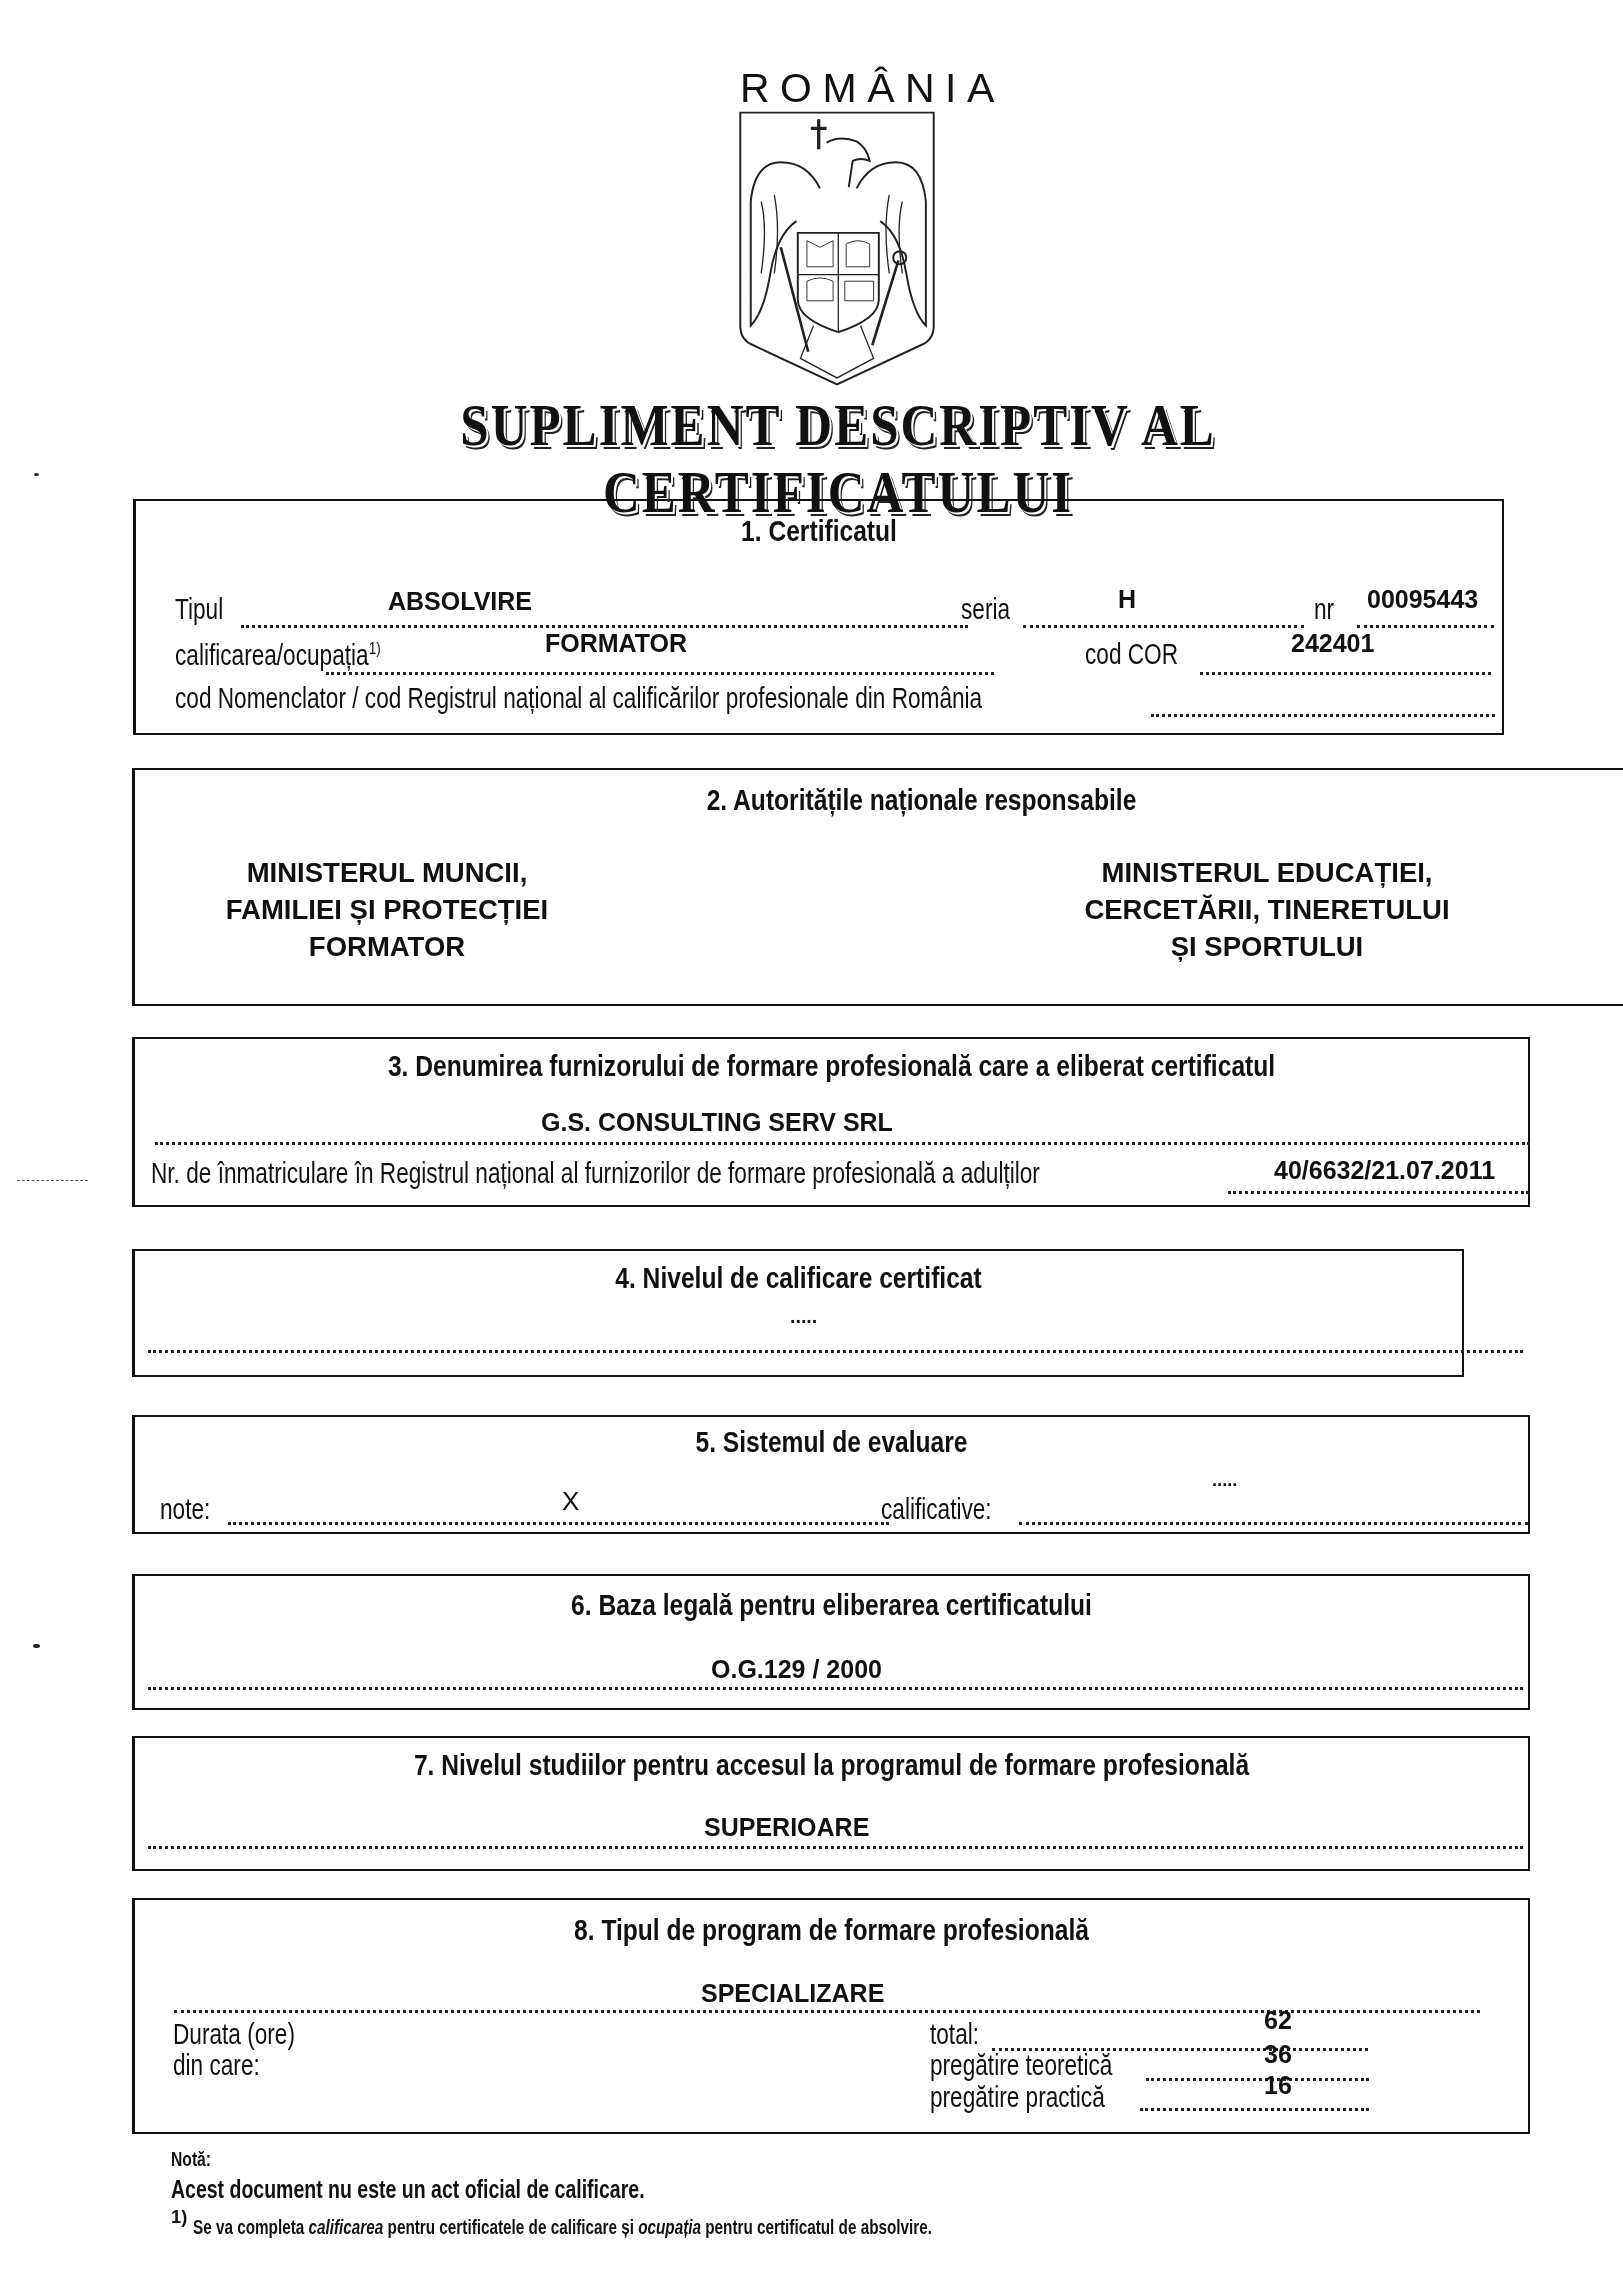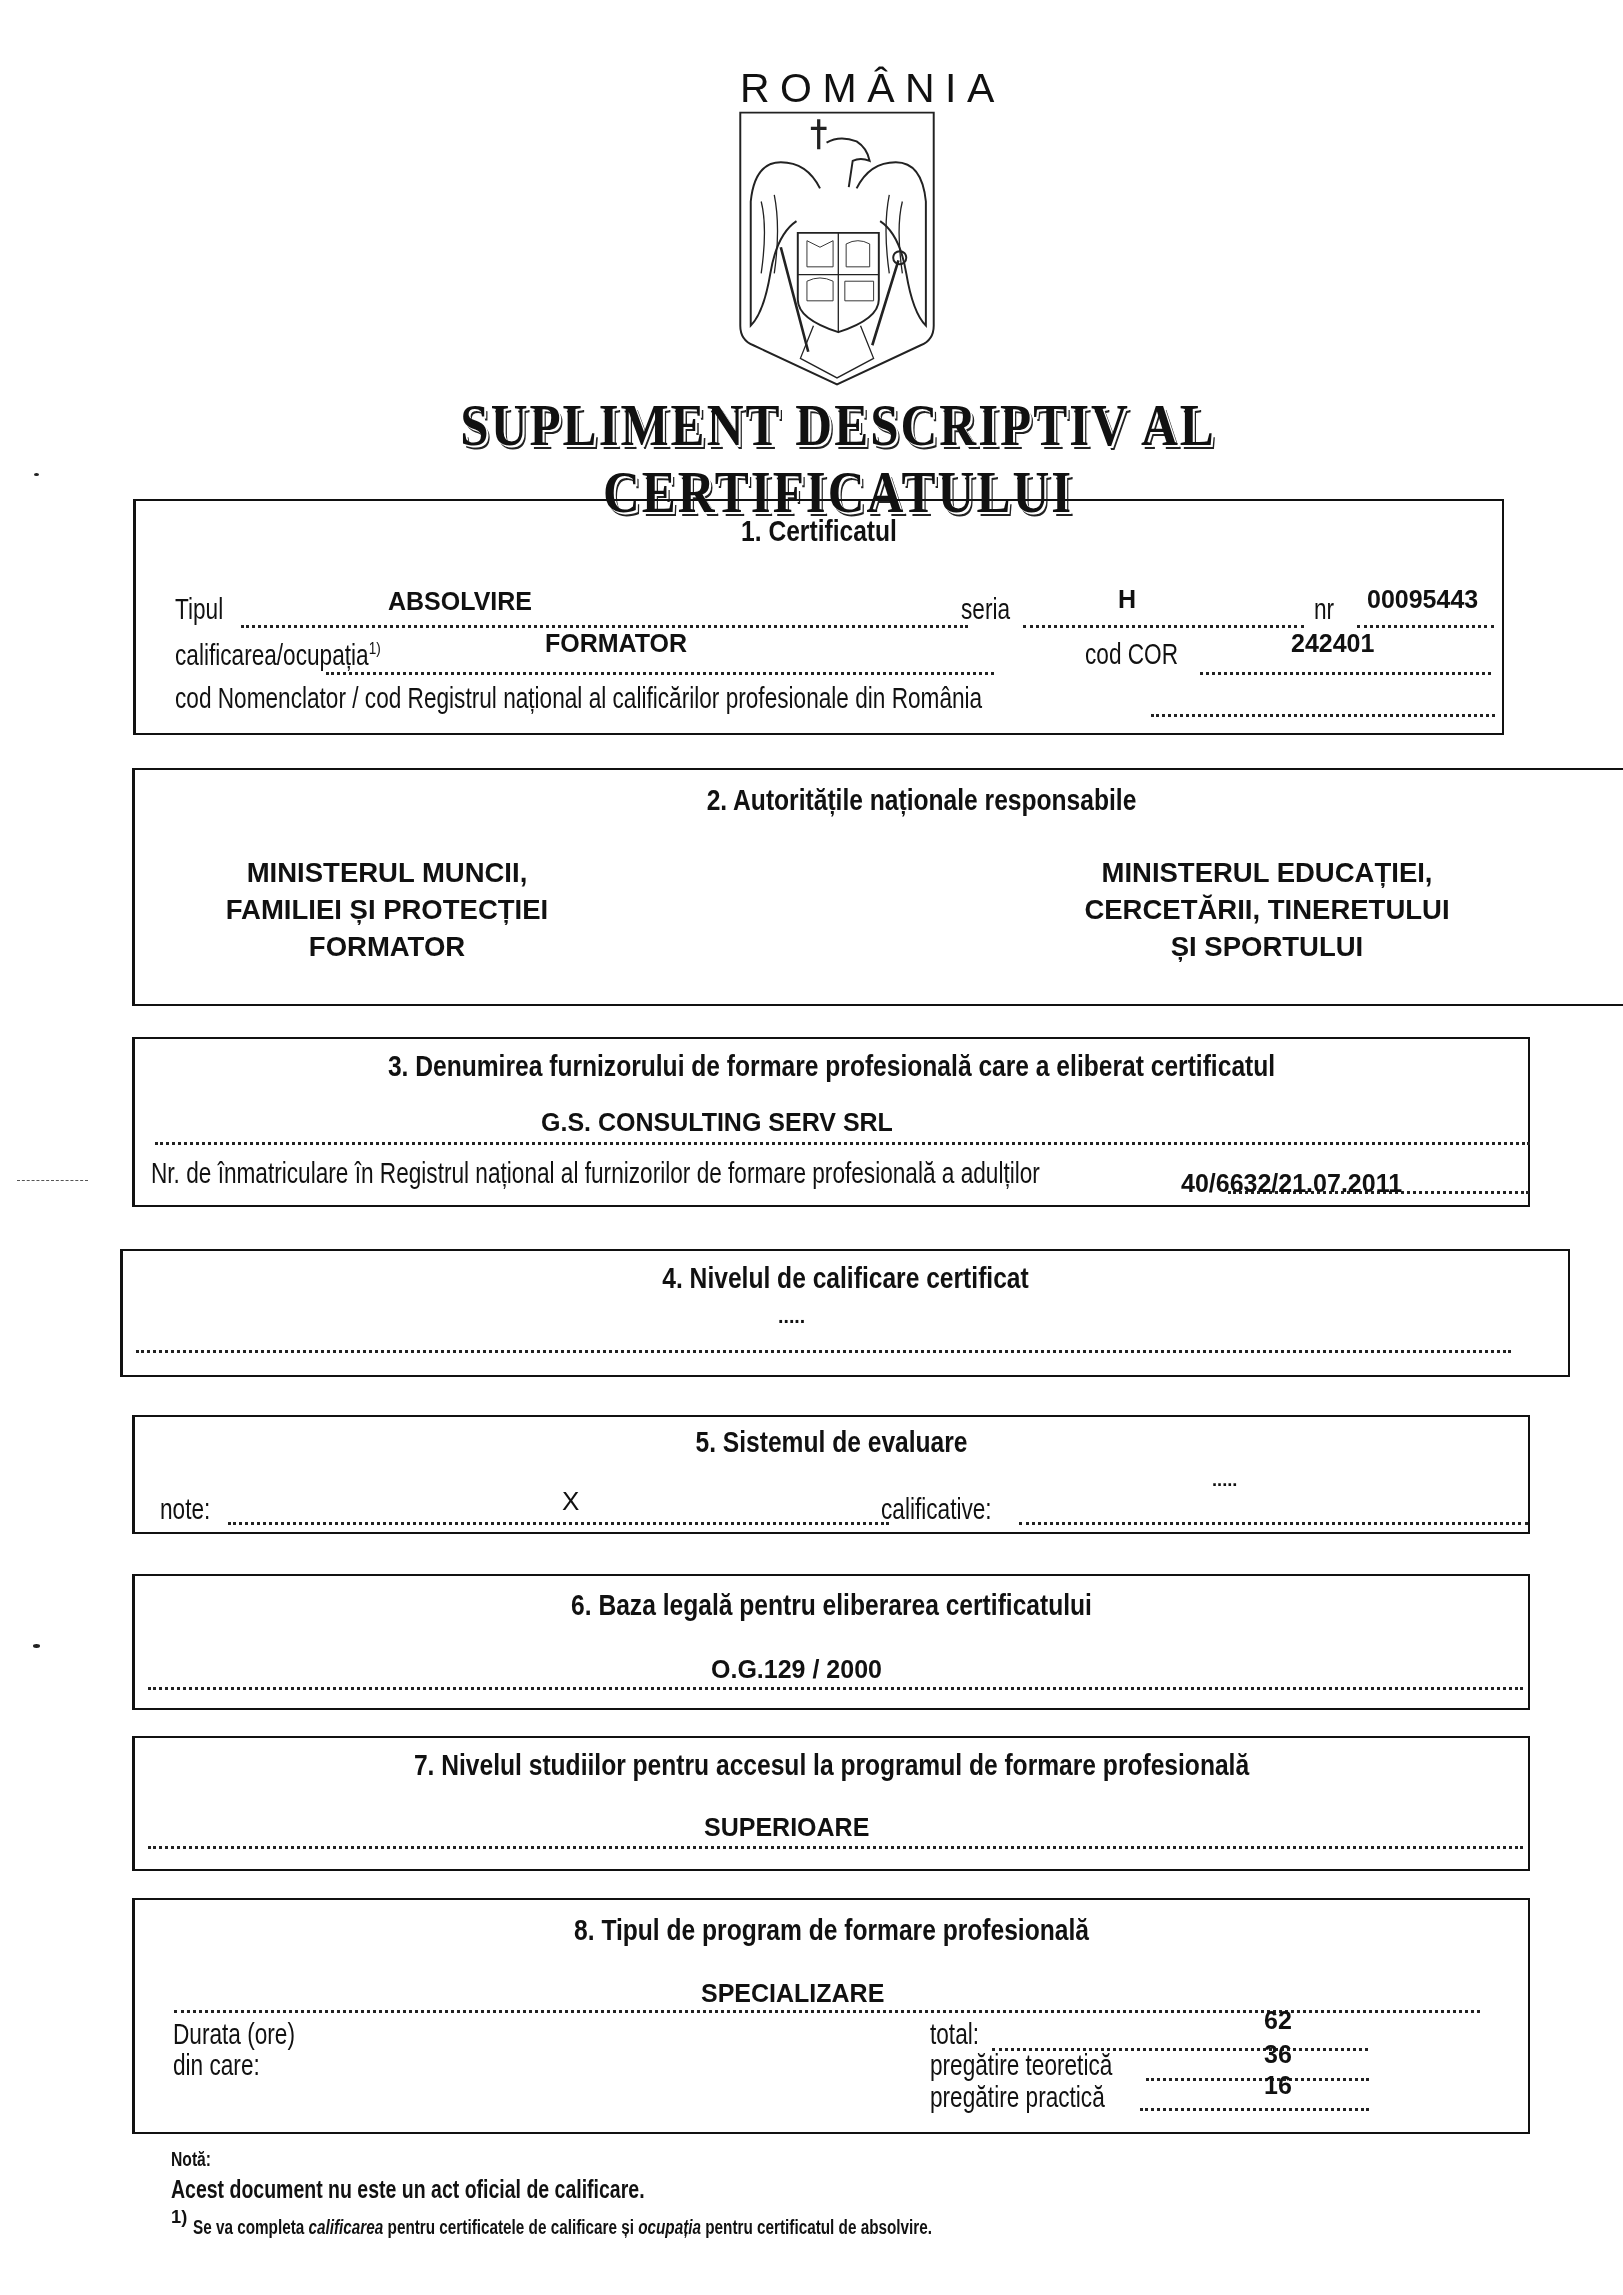--- a/index.html
+++ b/index.html
@@ -99,24 +99,24 @@
     <div>ȘI SPORTULUI</div>
   </div>
 </div>
 
 <div class="box" style="left:132px;top:1037px;width:1398px;height:170px;">
   <div class="sec-title" style="top:9.8px;">3. Denumirea furnizorului de formare profesională care a eliberat certificatul</div>
   <div class="val" style="left:406px;top:69px;">G.S. CONSULTING SERV SRL</div>
   <div class="dots" style="left:19.6px;width:1375px;top:103px;"></div>
   <div class="cond" style="left:16.4px;top:118px;">Nr. de înmatriculare în Registrul național al furnizorilor de formare profesională a adulților</div>
   <div class="dots" style="left:1093px;width:301px;top:152px;"></div>
-  <div class="val" style="left:1046px;top:117px;margin-top:13px;">40/6632/21.07.2011</div>
+  <div class="val" style="left:1139px;top:117px;">40/6632/21.07.2011</div>
 </div>
 
-<div class="box" style="left:120px;top:1249px;width:1450px;height:128px;">
+<div class="box" style="left:132px;top:1249px;width:1332px;height:128px;">
   <div class="sec-title" style="top:9.8px;">4. Nivelul de calificare certificat</div>
   <div class="val" style="left:655px;top:54px;font-size:19.6px;">.....</div>
   <div class="dots" style="left:13px;width:1375px;top:99px;"></div>
 </div>
 
 <div class="box" style="left:132px;top:1415px;width:1398px;height:119px;">
   <div class="sec-title" style="top:7.9px;">5. Sistemul de evaluare</div>
   <div class="cond" style="left:25px;top:76px;">note:</div>
   <div class="dots" style="left:93px;width:661px;top:105px;"></div>
   <div class="val" style="left:427px;top:69px;font-weight:400;font-size:26px;">X</div>

